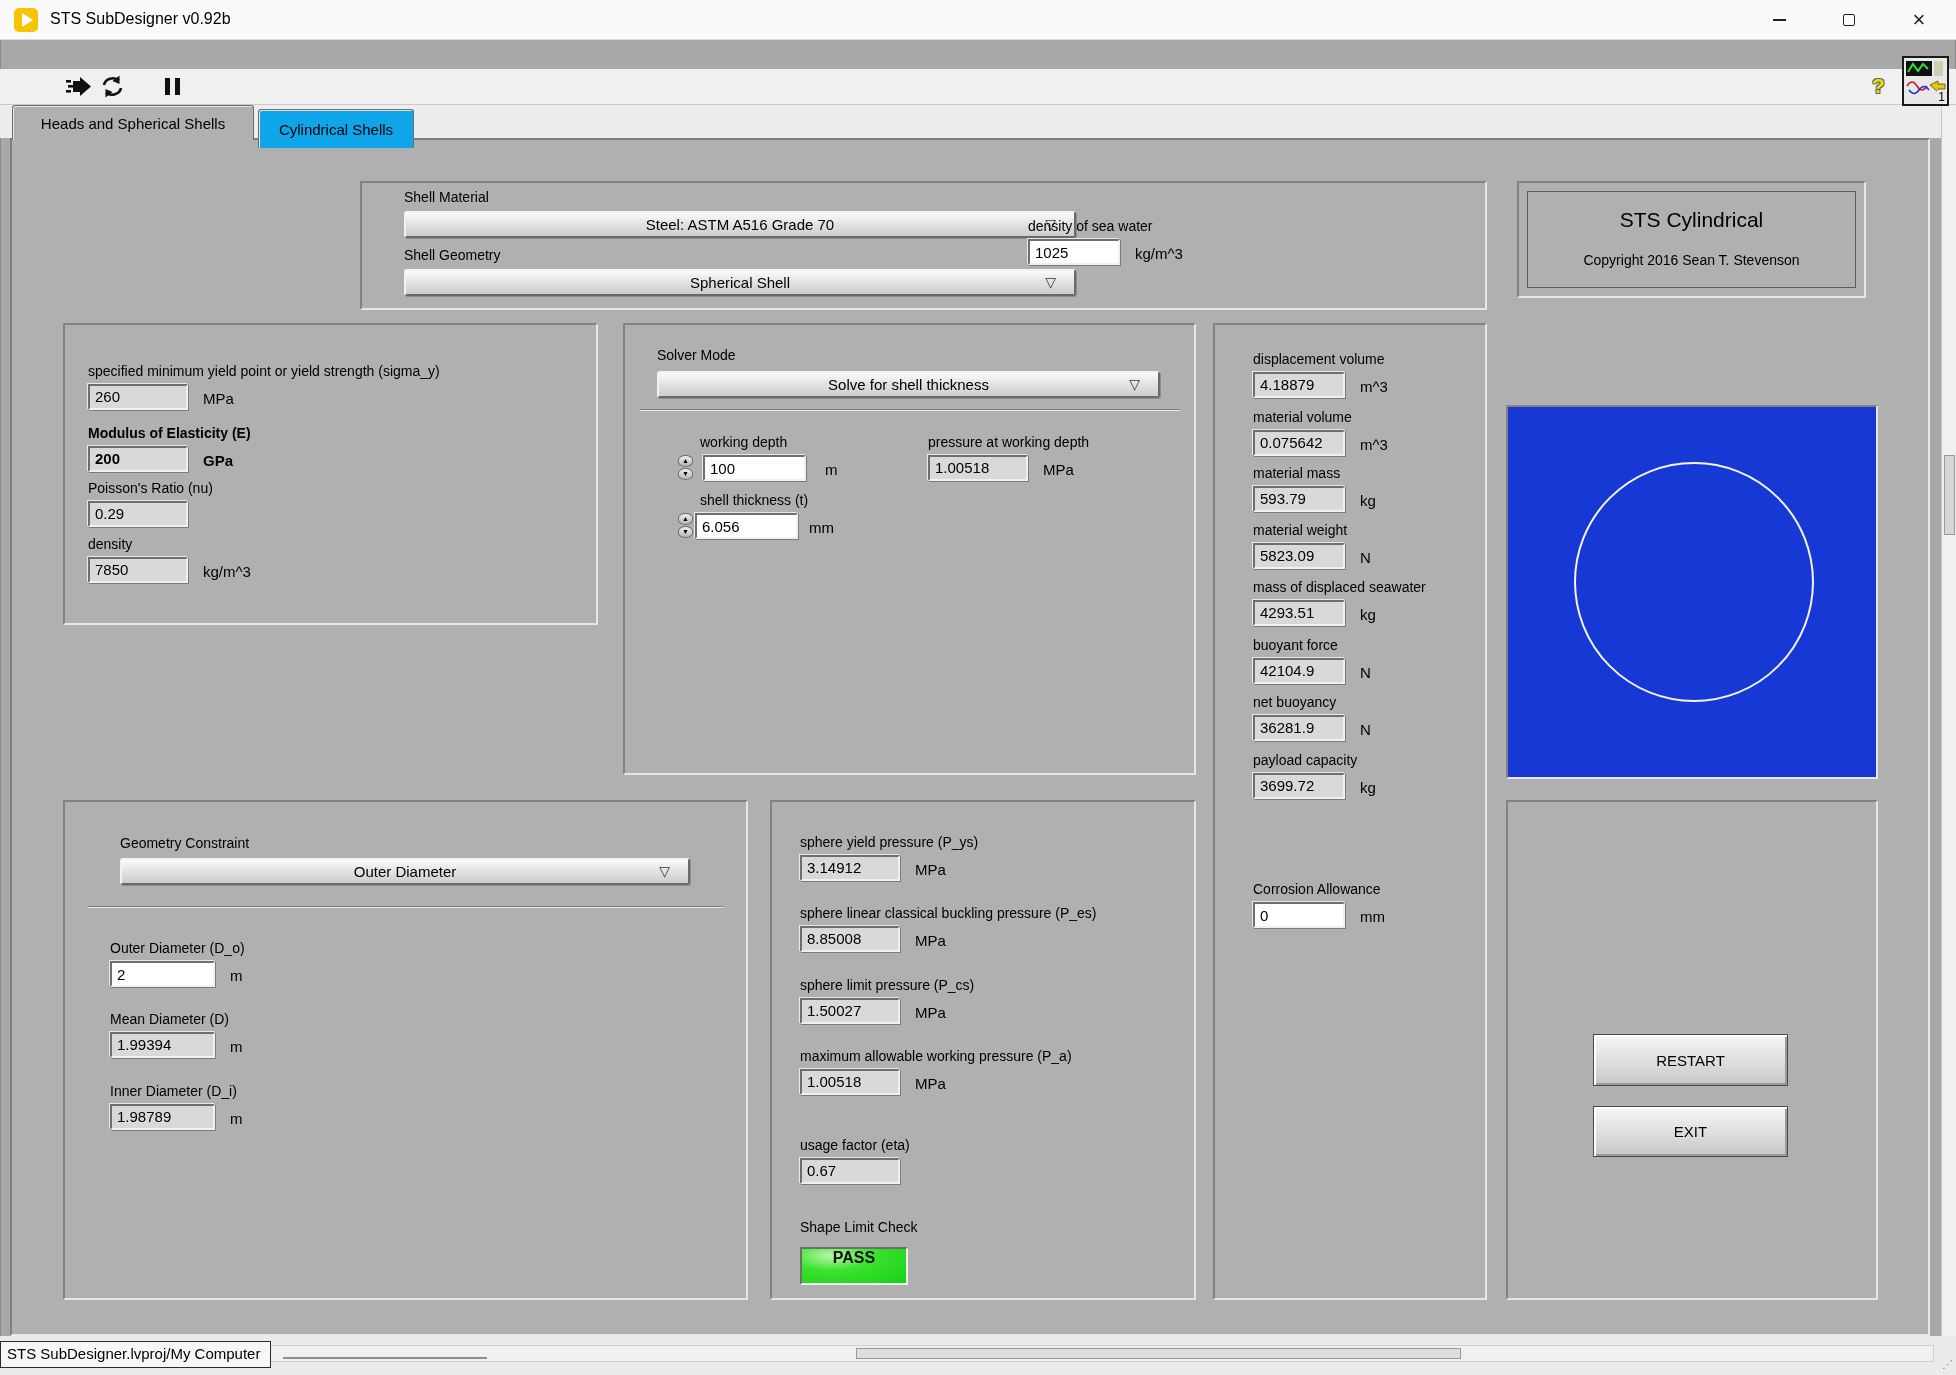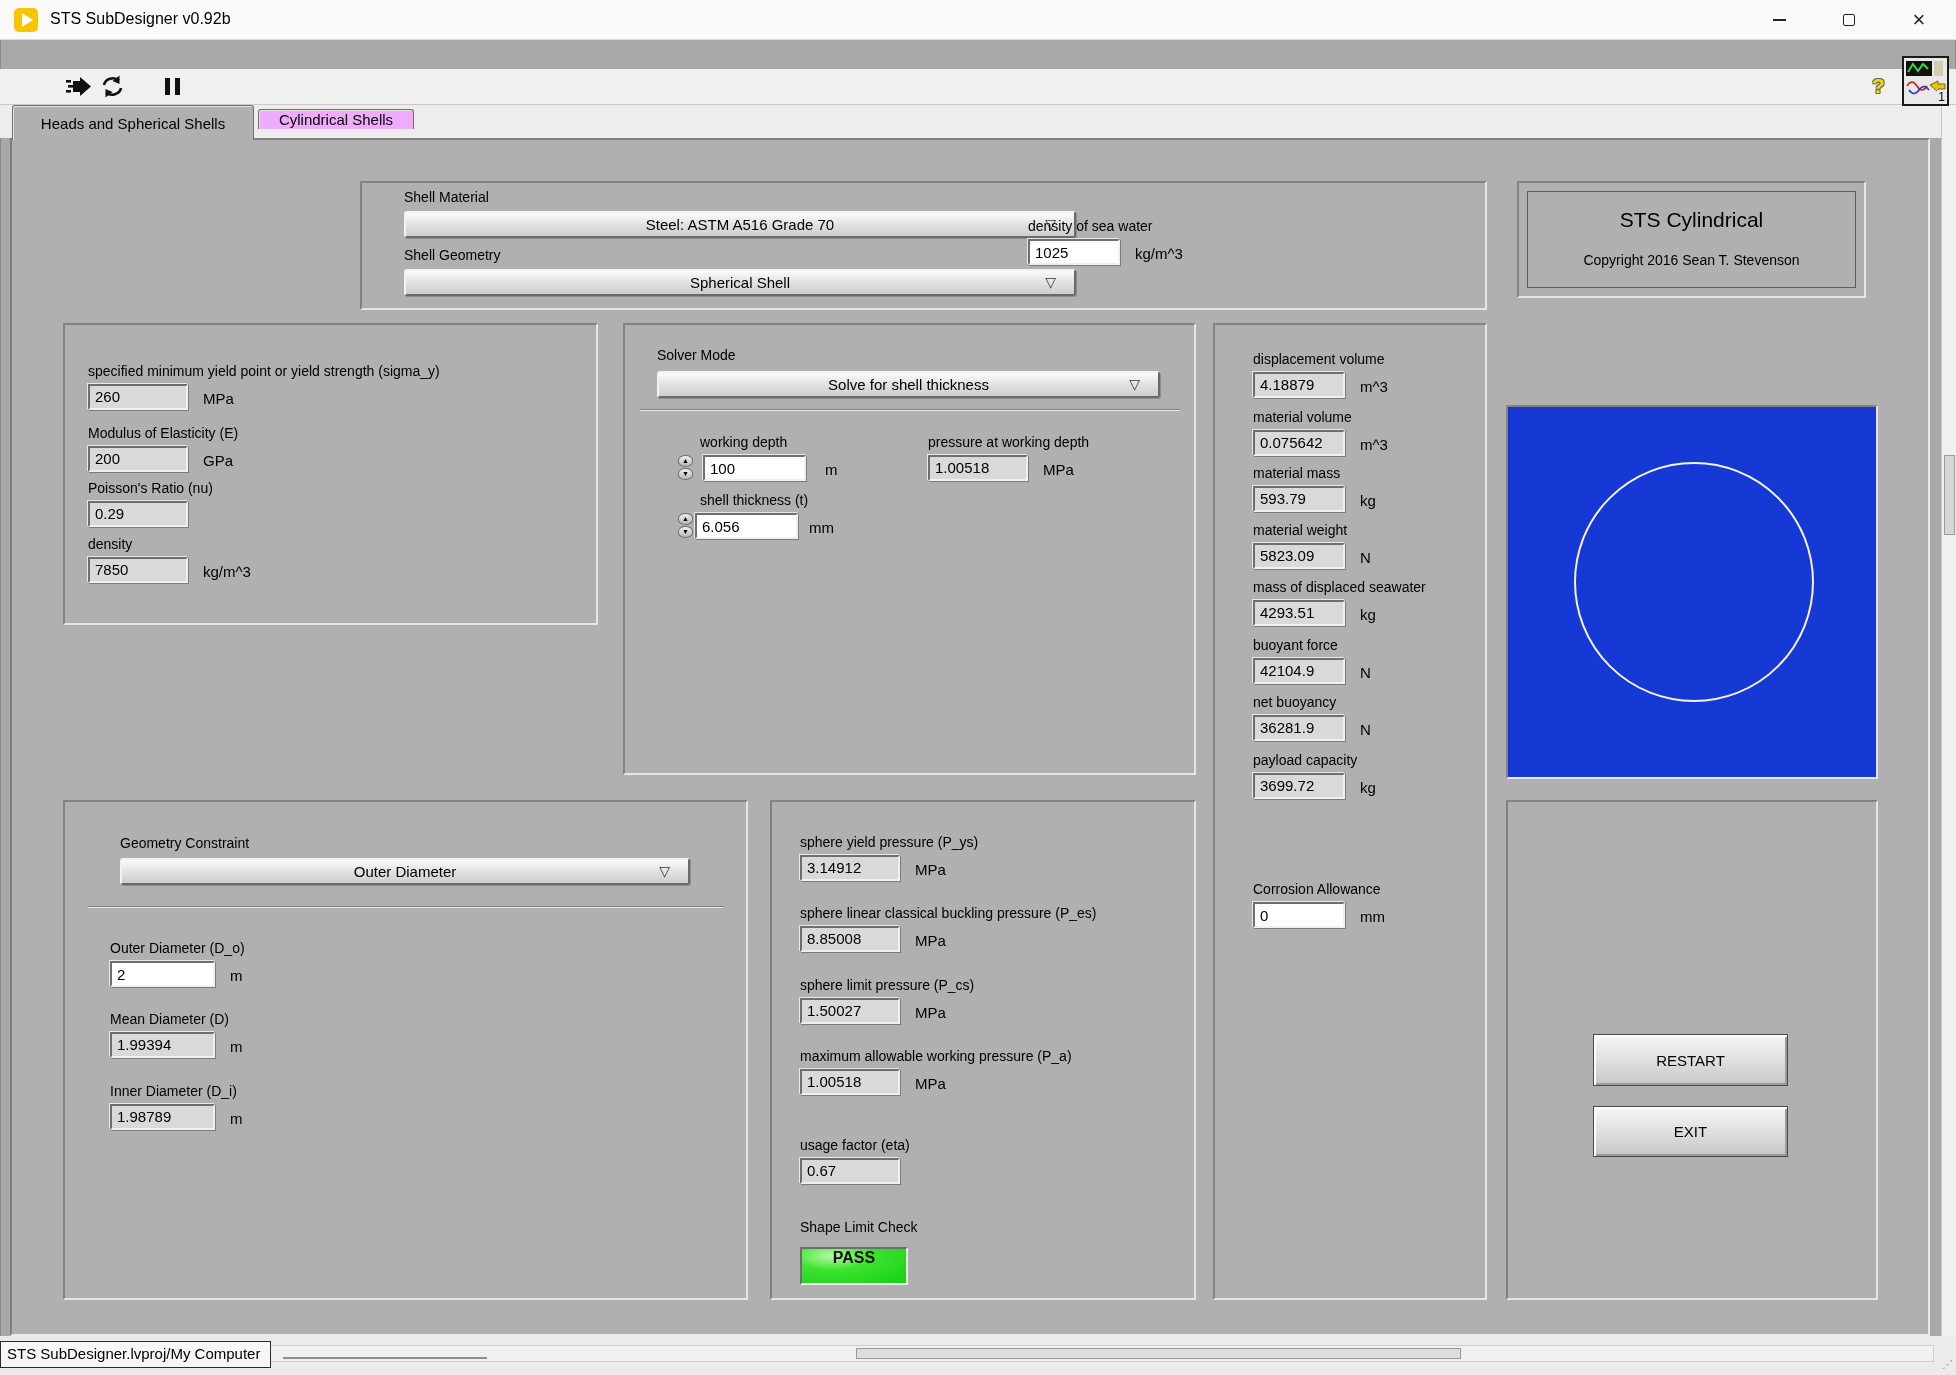--- a/index.html
+++ b/index.html
@@ -41,21 +41,21 @@
   .vi-icon { position:absolute; left:1902px; top:56px; width:47px; height:50px; background:#e9e9e9;
     border:2px solid #1a1a1a; z-index:10; }
   .vi-badge { position:absolute; right:1px; bottom:0; font-size:12px; background:#e9e9e9; padding:0 1px; }
 
   
   .tabstrip { position:absolute; left:0; top:105px; width:1941px; height:33px; background:#ededed; }
   .tab { position:absolute; display:flex; align-items:center; justify-content:center; font-size:15px;
          border:1px solid #6f6f6f; border-bottom:none; border-radius:3px 3px 0 0;
          box-shadow: inset 1px 1px 0 #e2e2e2; white-space:nowrap; }
   .tab.active { top:105px; height:35px; background:#b0b0b0; z-index:4; }
-  .tab.inactive { top:109px; height:20px; background:#f0abfc; z-index:3; }
+  .tab.inactive { top:109px; height:39px; background:#0ea5e9; z-index:3; }
   .content-panel { position:absolute; left:10px; top:138px; width:1920px; height:1198px; background:#b0b0b0;
          border:2px solid; border-color:#7f7f7f #e9e9e9 #e9e9e9 #7f7f7f; z-index:1; }
   .panel { position:absolute; background:#b0b0b0; border:2px solid;
          border-color:#838383 #e6e6e6 #e6e6e6 #838383; z-index:2; }
 
   
   .fld { position:absolute; z-index:2; }
   .flabel { font-size:14px; margin-bottom:5px; white-space:nowrap; }
   .frow { display:flex; align-items:flex-end; gap:15px; }
   .ind, .ctl { height:26px; font-size:15px; line-height:21px; padding-left:5px;
@@ -211,21 +211,21 @@
   </div>
 
   <div class="panel" style="left:63px; top:323px; width:535px; height:302px;"></div>
   <div class="fld" style="left:88px; top:363px;">
     <div class="flabel">specified minimum yield point or yield strength (sigma_y)</div>
     <div class="frow">
       <div class="ind"><span>260</span></div>
       <span class="unit">MPa</span>
     </div>
   </div>
-  <div class="fld" style="left:88px; top:425px;">
+  <div class="fld" style="left:88px; top:425px;font-weight:bold;">
     <div class="flabel">Modulus of Elasticity (E)</div>
     <div class="frow">
       <div class="ind"><span>200</span></div>
       <span class="unit">GPa</span>
     </div>
   </div>
   <div class="fld" style="left:88px; top:480px;">
     <div class="flabel">Poisson's Ratio (nu)</div>
     <div class="frow">
       <div class="ind"><span>0.29</span></div>

